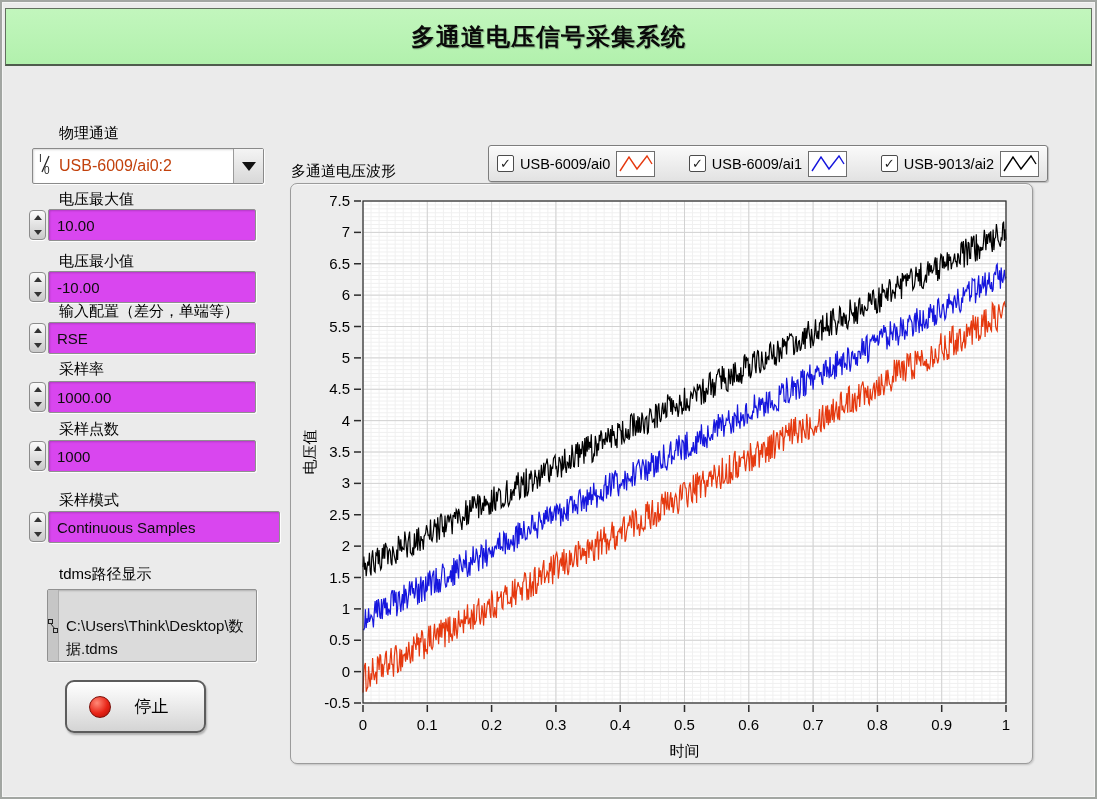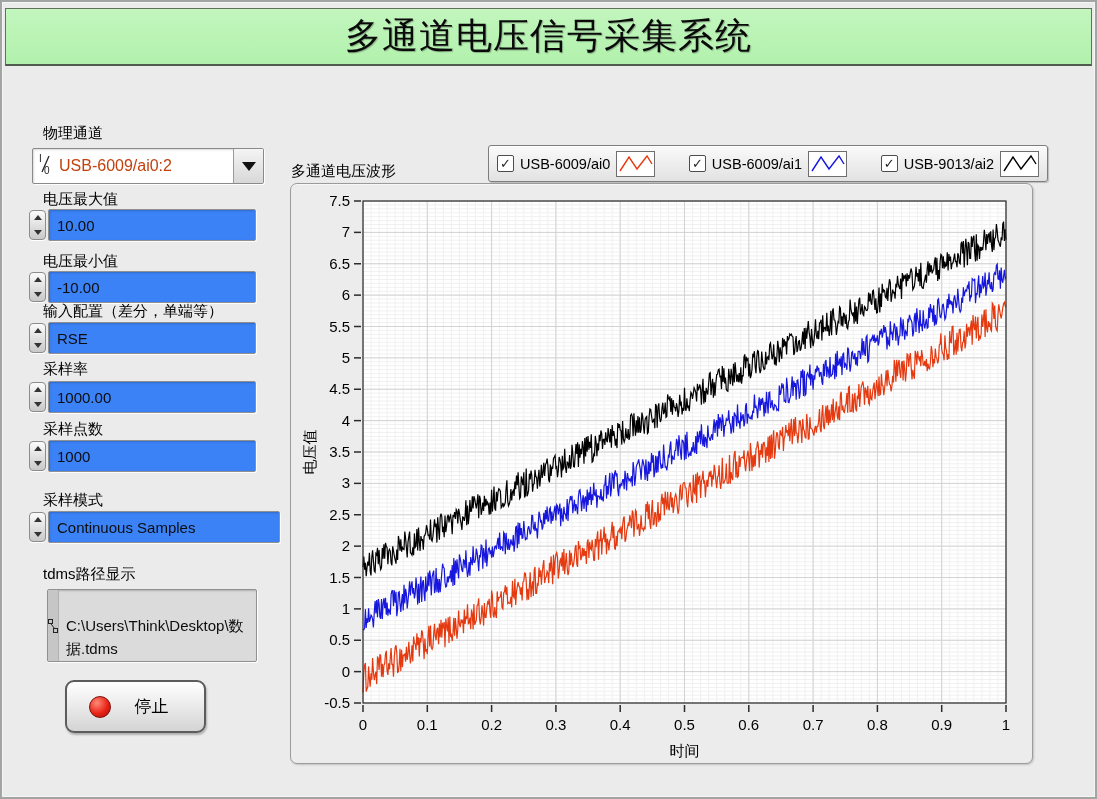--- a/index.html
+++ b/index.html
@@ -5,33 +5,33 @@
   html,body{margin:0;padding:0;background:#d0d0d0;}
   *{box-sizing:border-box;}
   body{font-family:"Liberation Sans","DejaVu Sans",sans-serif;}
   .screen{position:relative;width:1097px;height:799px;background:#ebebeb;
           border:2px solid #a2a6a2;box-shadow:inset 0 0 0 1px #f5f5f5;overflow:hidden;}
   
   .titlebar{position:absolute;left:3px;right:3px;top:6px;height:58px;
             background:linear-gradient(#c2f6bd,#b2f1ad);
             border:1px solid #62705f;border-bottom:2px solid #4f5c4d;
             display:flex;align-items:center;justify-content:center;}
-  .titlebar .t{font-size:36px;color:#0a0a0a;letter-spacing:1px;
-               text-shadow:1px 1px 1px rgba(0,0,0,0.28);}
+  .titlebar .t{font-size:24px;color:#0a0a0a;letter-spacing:1px;
+               text-shadow:1px 1px 1px rgba(0,0,0,0.28);font-weight:bold;}
   
-  .lbl{position:absolute;font-size:15px;color:#000;white-space:nowrap;}
+  .lbl{position:absolute;font-size:15px;color:#000;white-space:nowrap;margin-left:16px;}
   .ctlrow{position:absolute;display:flex;align-items:center;}
   .spinner{width:17px;height:30px;margin-right:2px;border:1px solid #8c8c8c;border-radius:4px;
            background:linear-gradient(#fbfbfb,#c9c9c9);display:flex;flex-direction:column;
            align-items:center;justify-content:space-between;padding:4px 0;box-shadow:0 1px 0 #fff;}
   .spinner .up{width:0;height:0;border-left:4px solid transparent;border-right:4px solid transparent;
                border-bottom:5px solid #333;}
   .spinner .dn{width:0;height:0;border-left:4px solid transparent;border-right:4px solid transparent;
                border-top:5px solid #333;}
-  .field{height:32px;background:#3b82f6;border:1px solid #909090;border-radius:2px;
+  .field{height:32px;background:#d946ef;border:1px solid #909090;border-radius:2px;
          box-shadow:inset 1px 1px 2px rgba(0,0,0,0.18),1px 1px 0 #fdfdfd;
          display:flex;align-items:center;padding:0 8px;font-size:15px;color:#0d0d0d;white-space:nowrap;}
   .dropdown{position:absolute;width:232px;height:36px;background:#fff;border:1px solid #8a8a8a;
             border-radius:2px;box-shadow:inset 1px 1px 2px rgba(0,0,0,0.15),1px 1px 0 #fdfdfd;
             display:flex;align-items:center;}
   .dropdown .val{flex:1;font-size:16px;color:#c2410c;padding-left:4px;white-space:nowrap;overflow:hidden;}
   .dd-btn{width:30px;height:100%;border-left:1px solid #9a9a9a;background:linear-gradient(#f4f4f4,#d8d8d8);
           display:flex;align-items:center;justify-content:center;}
   .dd-btn .arr{width:0;height:0;border-left:7px solid transparent;border-right:7px solid transparent;
                border-top:9px solid #111;}

